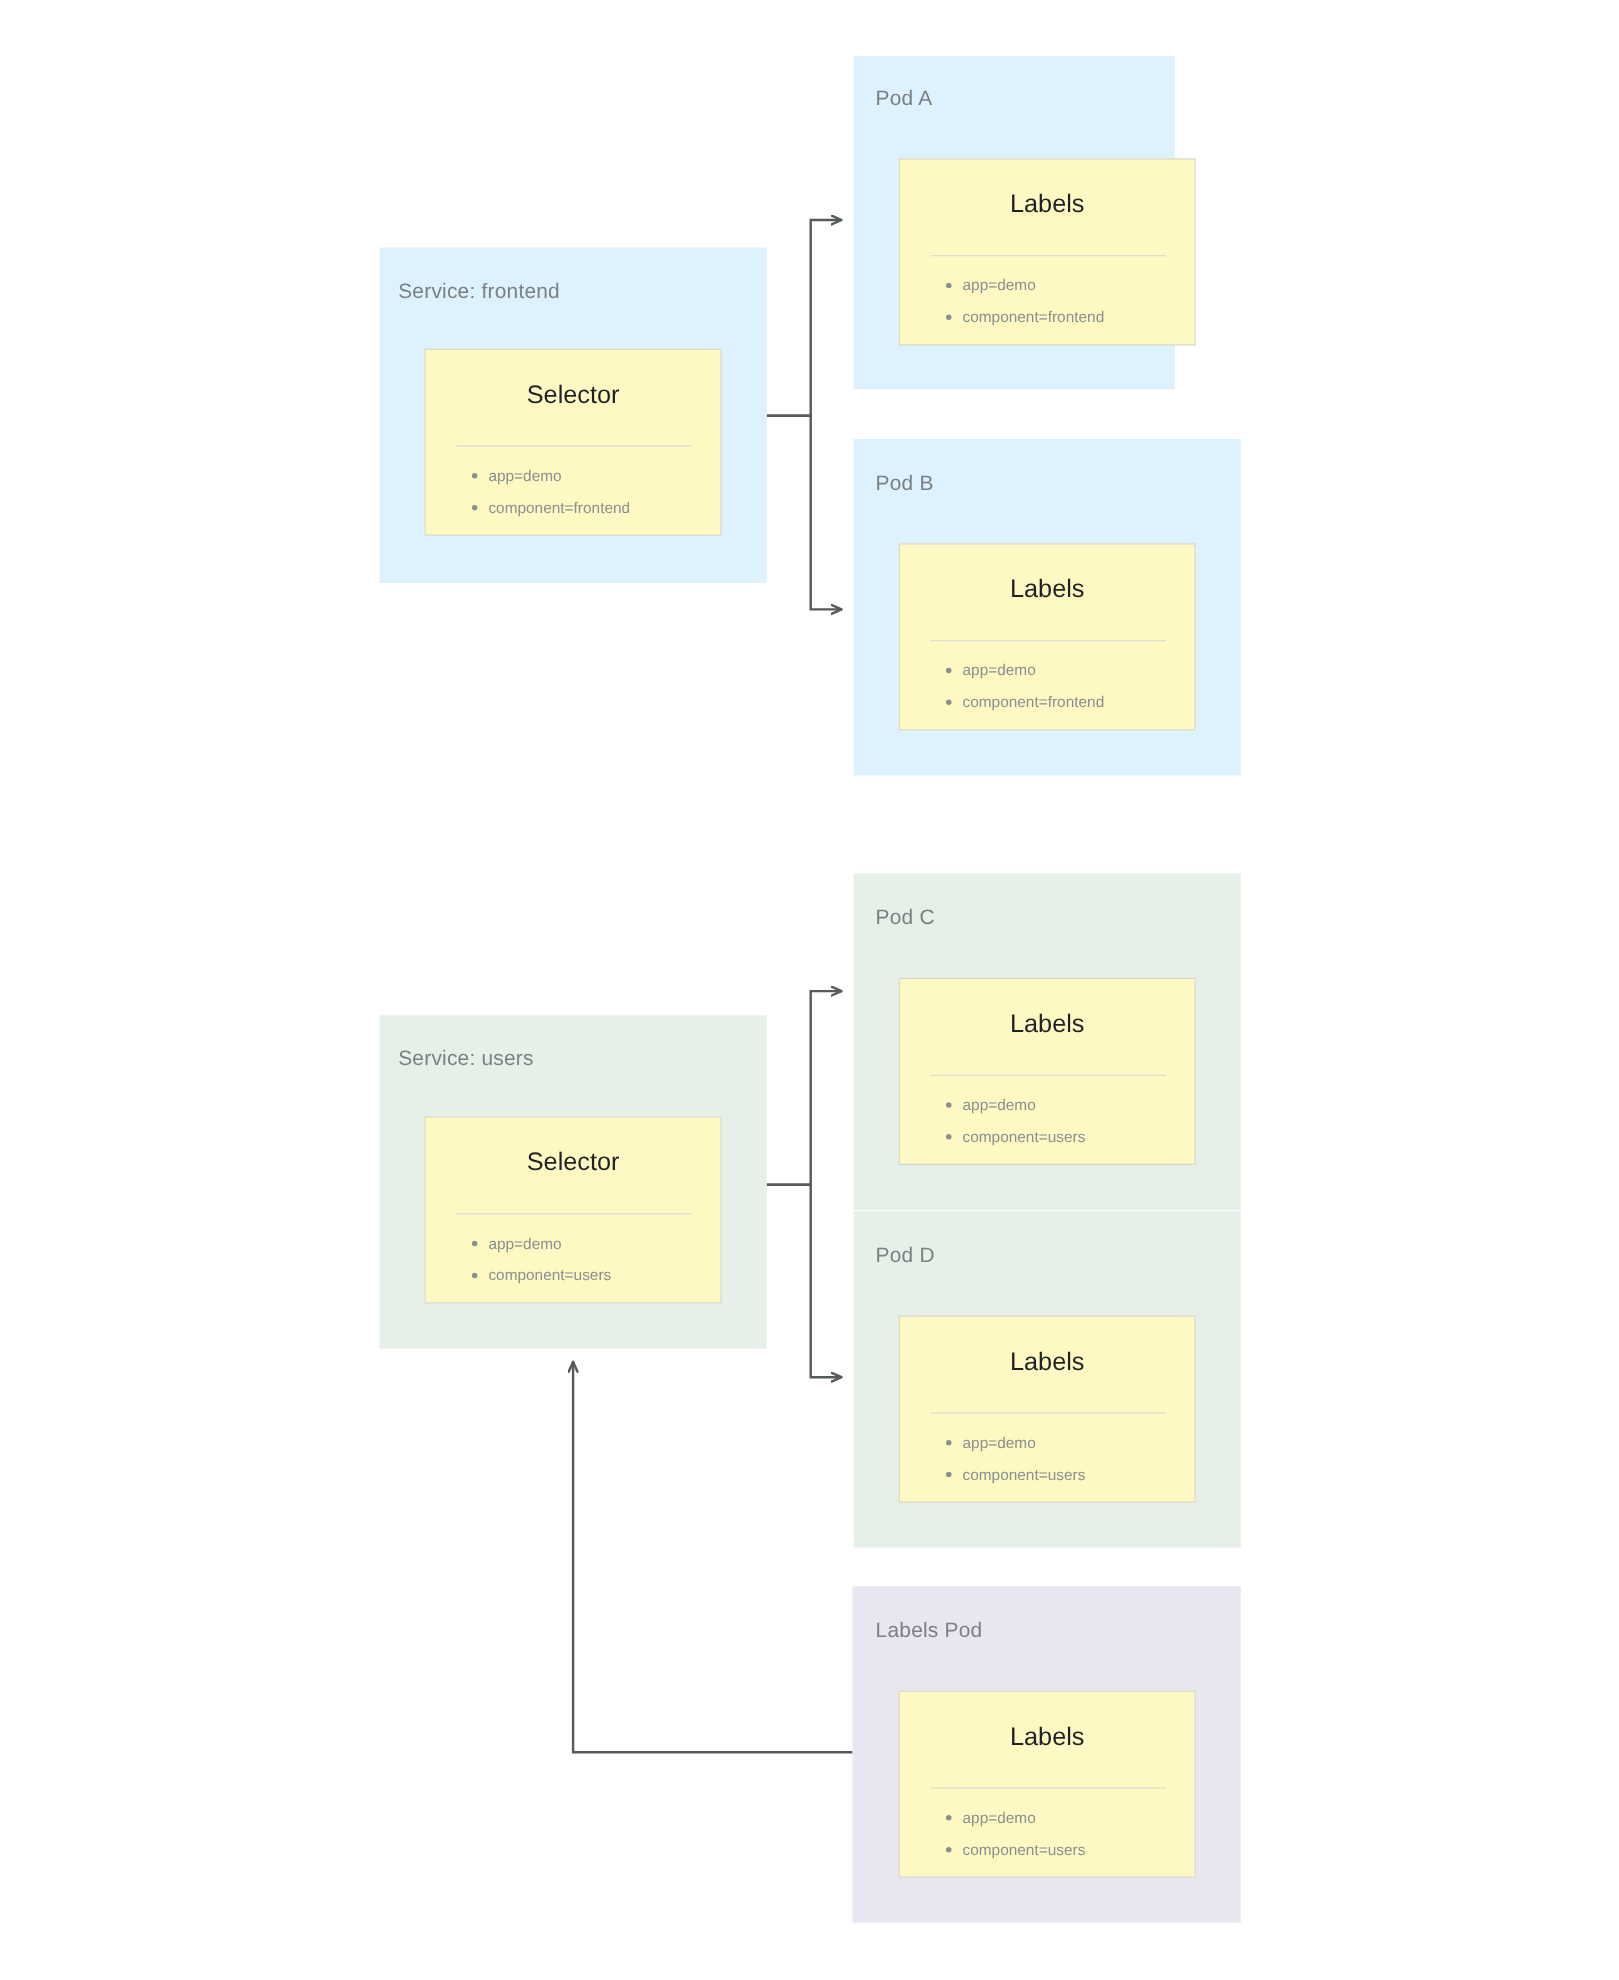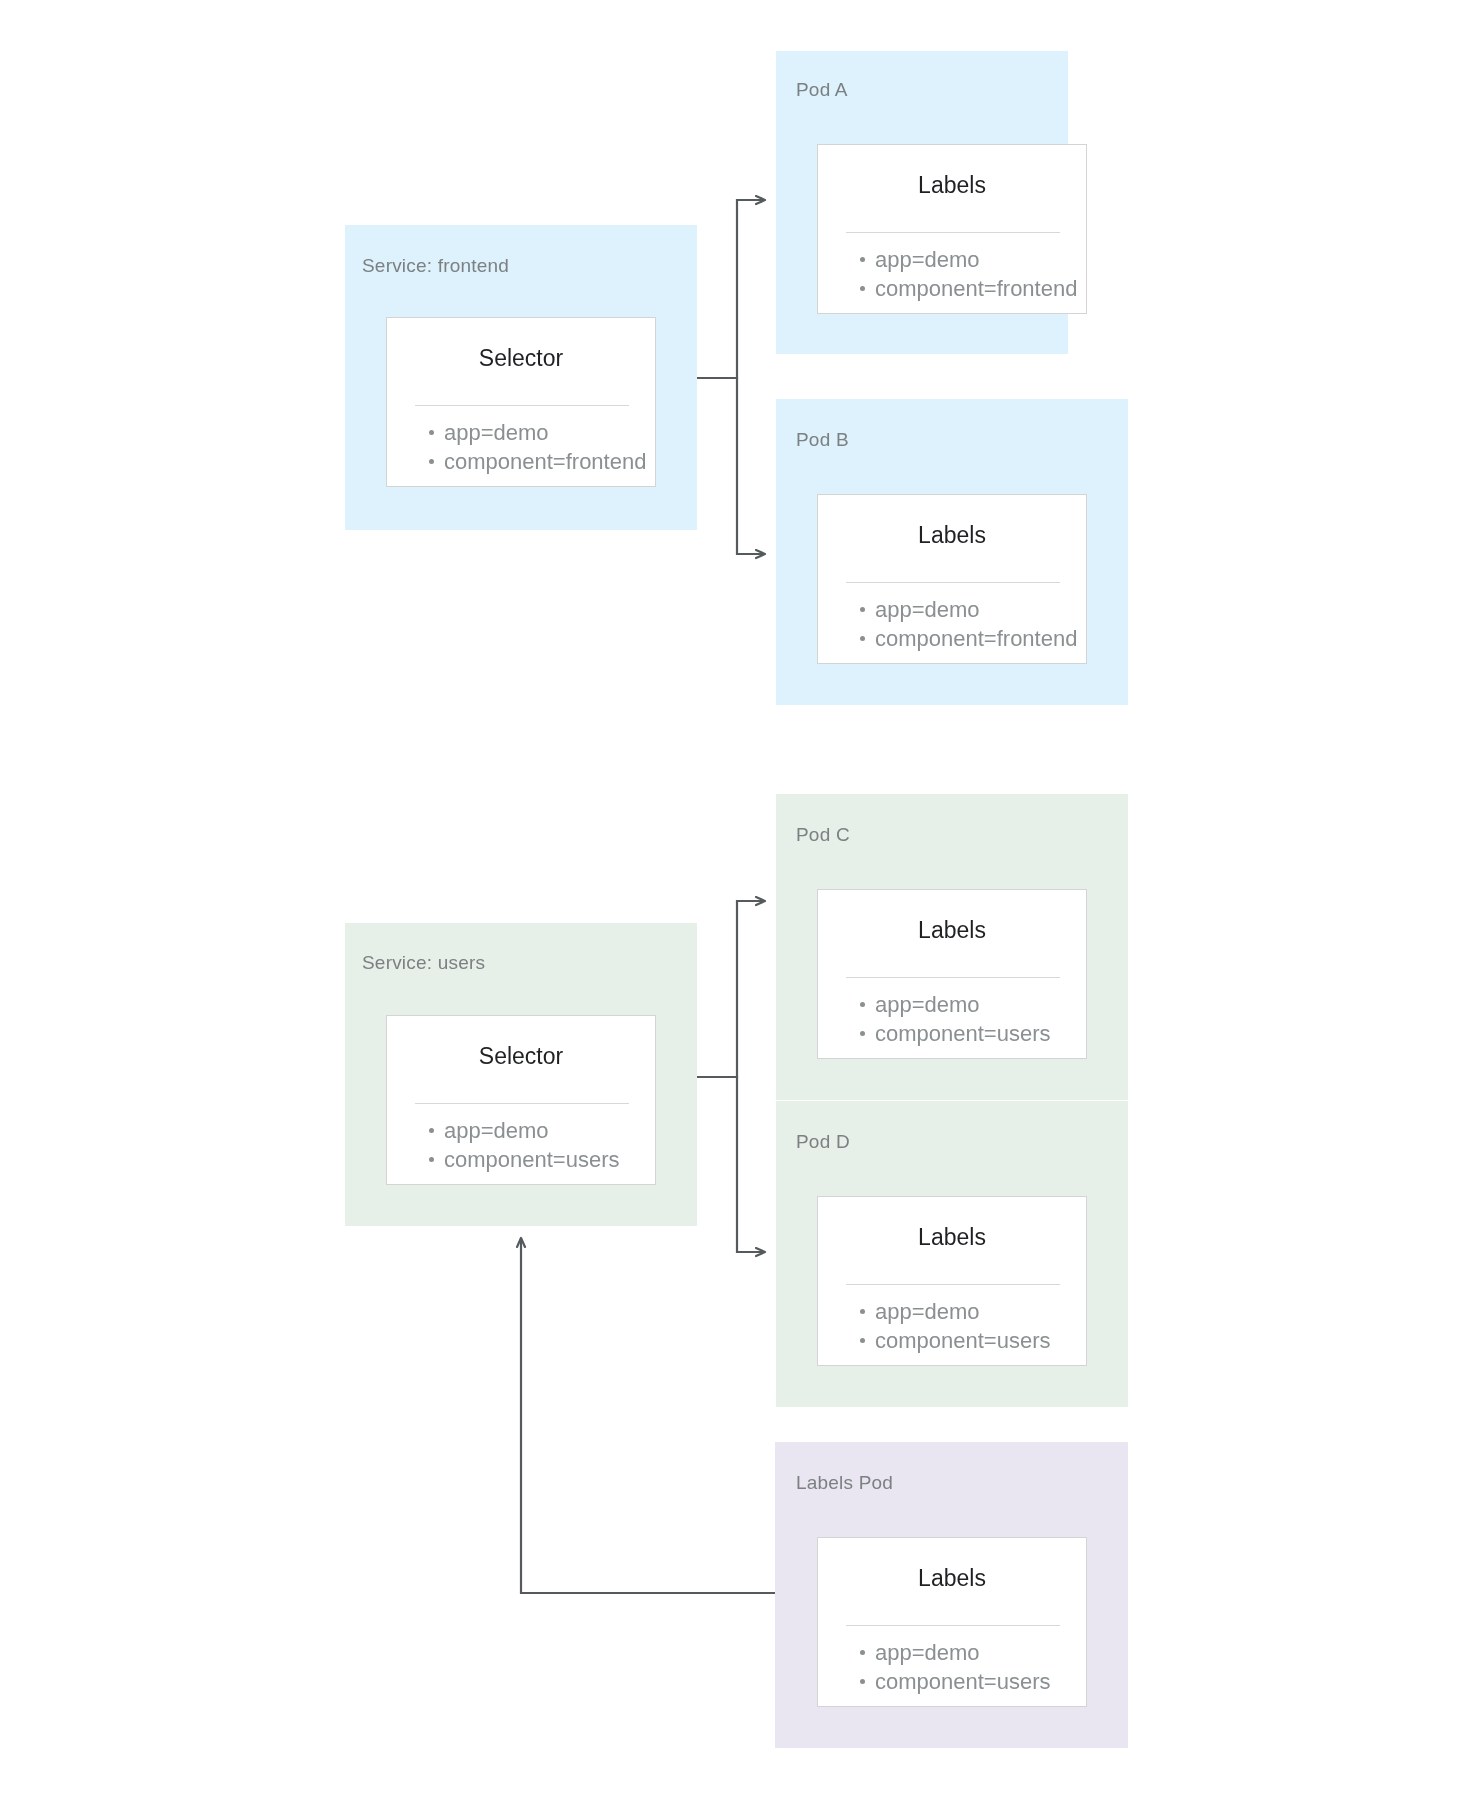--- a/index.html
+++ b/index.html
@@ -29,21 +29,21 @@
     position: absolute;
     font-size: 19px;
     color: #7c8082;
     letter-spacing: .2px;
     white-space: nowrap;
   }
   
   .card {
     position: absolute;
     box-sizing: border-box;
-    background: #ffffff;
+    background: #fef9c3;
     border: 1px solid #d4d4d4;
   }
   .card-title {
     position: absolute;
     left: 0;
     width: 100%;
     text-align: center;
     font-size: 23px;
     color: #1f2123;
     white-space: nowrap;
@@ -53,21 +53,21 @@
     height: 1px;
     background: #d8d8d8;
   }
   .card-list {
     position: absolute;
     margin: 0;
     padding: 0;
     list-style: none;
   }
   .card-list li {
-    font-size: 22px;
+    font-size: 14px;
     line-height: 29px;
     color: #8a8f91;
     white-space: nowrap;
     position: relative;
     padding-left: 17px;
   }
   .card-list li::before {
     content: "";
     position: absolute;
     left: 2px;

